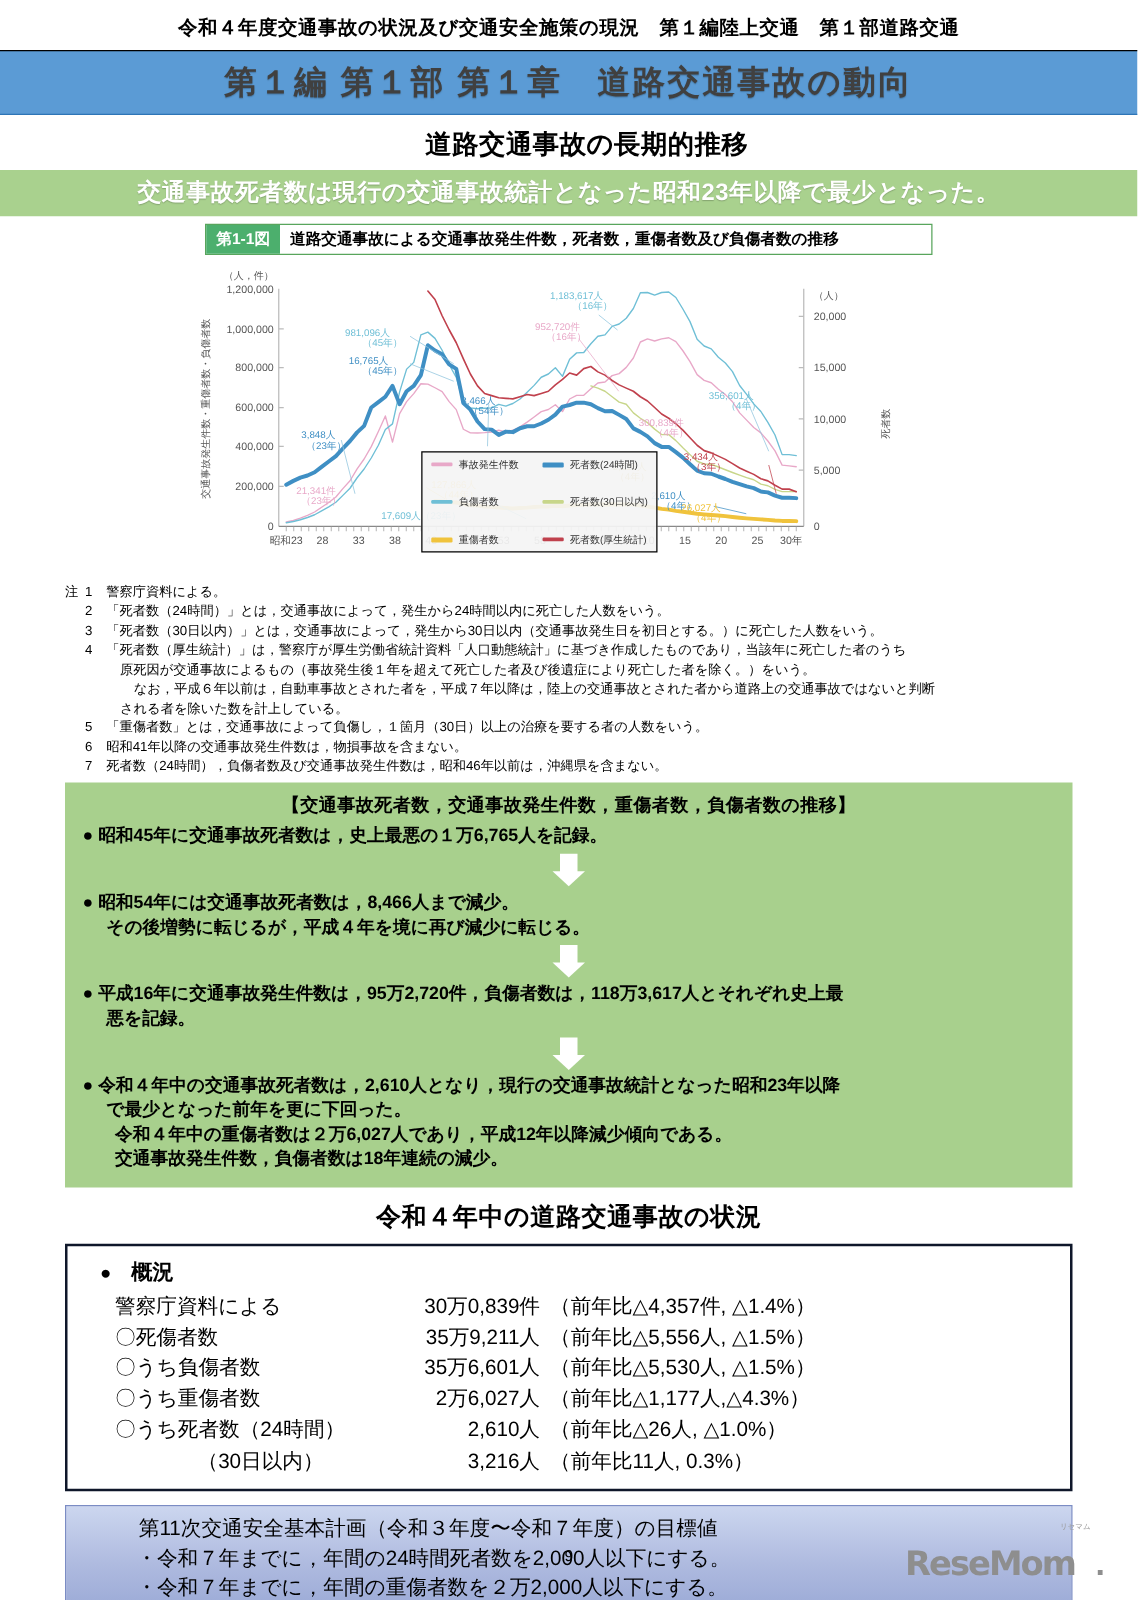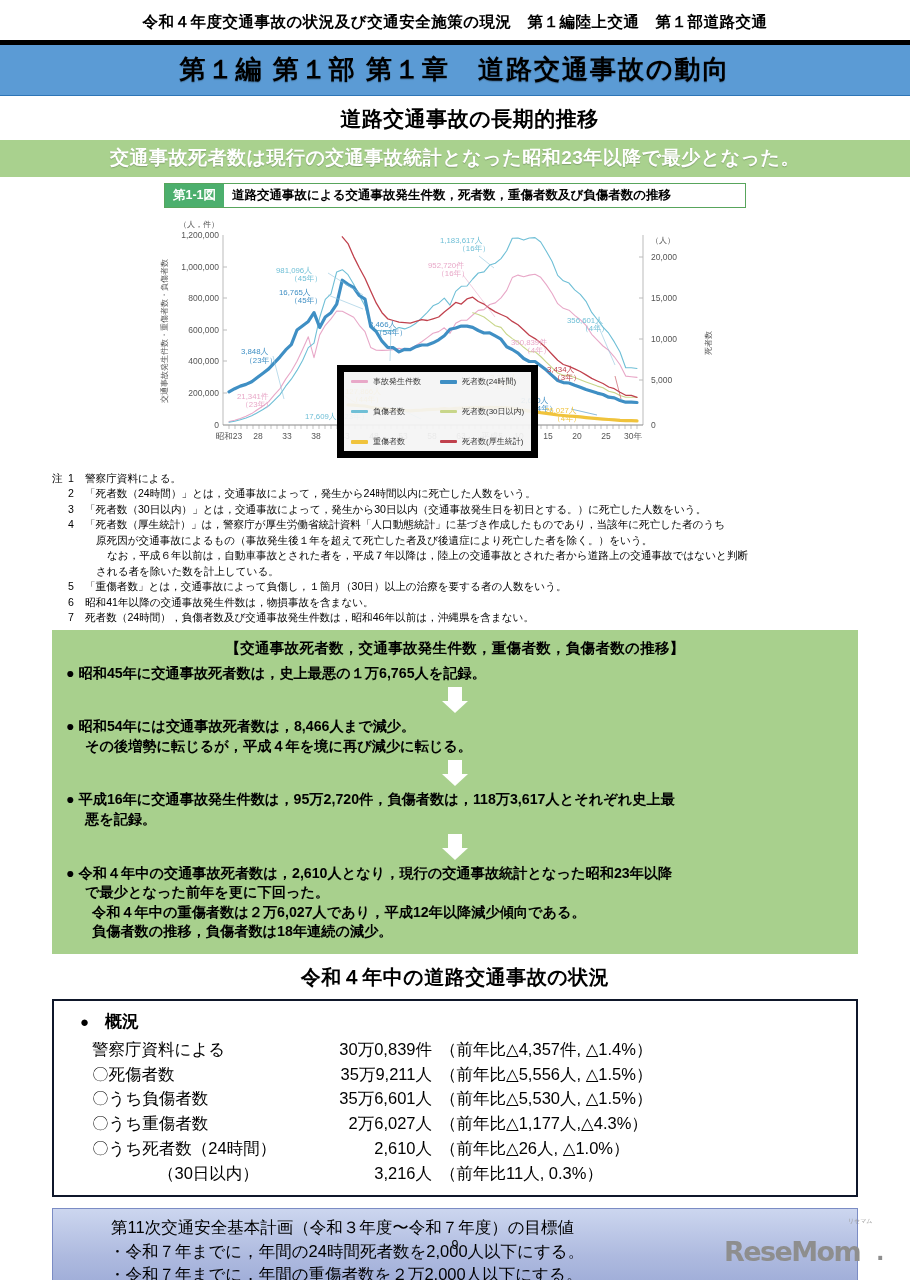--- a/index.html
+++ b/index.html
@@ -16,23 +16,23 @@
   
   .doc-head{
     text-align:center;
     font-size:15.5px;
     font-weight:bold;
     letter-spacing:.5px;
     padding:12px 0 7px 0;
   }
   .chapter-banner{
     background:#5b9bd5;
-    border-top:5px solid #000000;
+    border-top:1px solid #000000;
     border-bottom:1px solid #2e75b6;
-    color:#000000;
+    color:#404040;
     text-align:center;
     font-size:26px;
     font-weight:bold;
     letter-spacing:2px;
     padding:7px 0 8px 0;
     text-shadow:0 1px 1px rgba(0,0,0,.25);
   }
   .section-title{
     text-align:center;
     font-size:21px;
@@ -72,21 +72,21 @@
   .chart-area{position:relative;width:620px;height:250px;margin:5px auto 0 auto;}
   .chart-area svg{display:block;}
   .axis-unit{font-size:8px;fill:#555;}
   .axis-tick{font-size:8.5px;fill:#555;}
   .axis-name{font-size:8px;fill:#555;}
   .anno{font-size:7.8px;}
 
   .legend-box{
     position:absolute;left:192px;top:152px;
     background:rgba(244,244,244,.93);
-    border:7px solid #000000;
+    border:1px solid #000000;
     padding:4px 7px;
     display:grid;grid-template-columns:auto auto;column-gap:12px;row-gap:2px;gap:19px;
   }
   .lg{display:flex;align-items:center;gap:5px;font-size:8px;color:#333;white-space:nowrap;}
   .lg i{display:inline-block;width:17px;height:3px;border-radius:1px;}
   .lg i.thick{height:4px;}
 
   
   .notes{
     margin:8px 52px 0 52px;
@@ -453,21 +453,21 @@
     <div class="arrow"></div>
     <div class="sum-item">
       <span>● 平成16年に交通事故発生件数は，95万2,720件，負傷者数は，118万3,617人とそれぞれ史上最</span>
       <span class="cont">悪を記録。</span>
     </div>
     <div class="arrow"></div>
     <div class="sum-item">
       <span>● 令和４年中の交通事故死者数は，2,610人となり，現行の交通事故統計となった昭和23年以降</span>
       <span class="cont">で最少となった前年を更に下回った。</span>
       <span class="cont2">令和４年中の重傷者数は２万6,027人であり，平成12年以降減少傾向である。</span>
-      <span class="cont2">負傷者数の推移，負傷者数は18年連続の減少。</span>
+      <span class="cont2">交通事故発生件数，負傷者数は18年連続の減少。</span>
     </div>
   </div>
 
   <div class="status-title">令和４年中の道路交通事故の状況</div>
   <div class="stat-box">
     <div class="stat-head">
       <span class="dot">●</span><span class="lbl">概況</span>
     </div>
     <div class="stat-row">
       <div class="stat-name">警察庁資料による</div>

